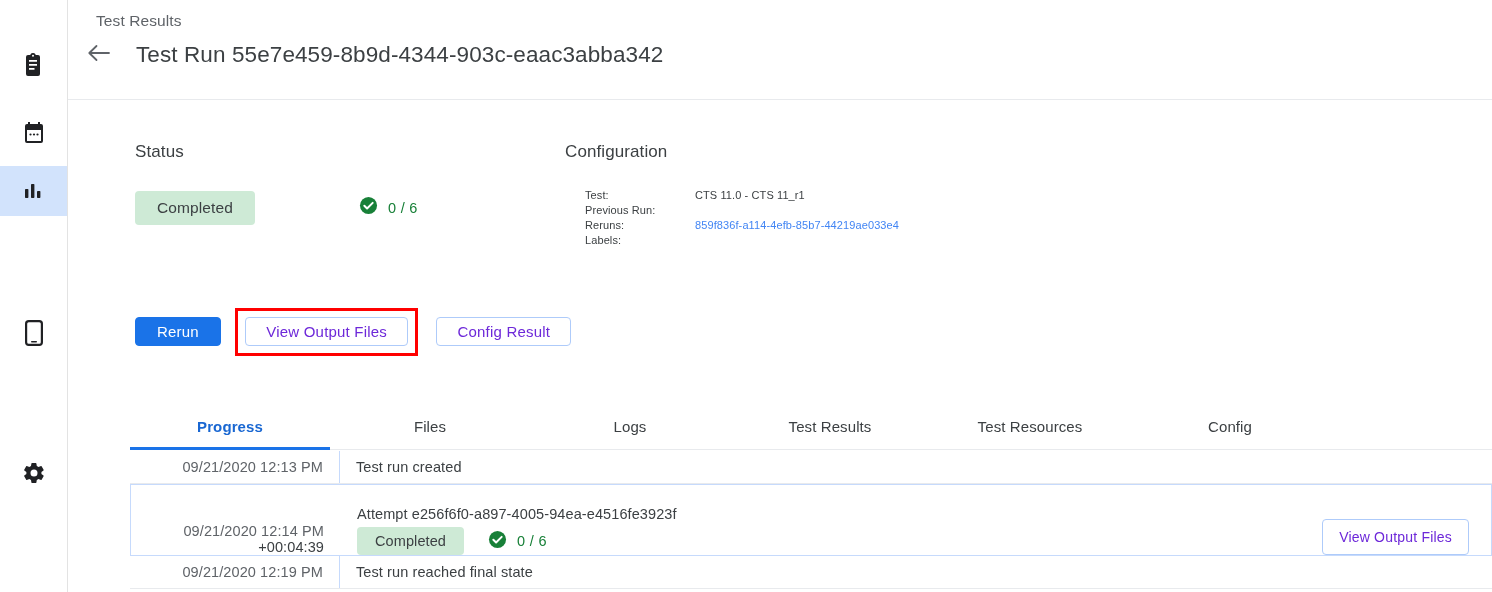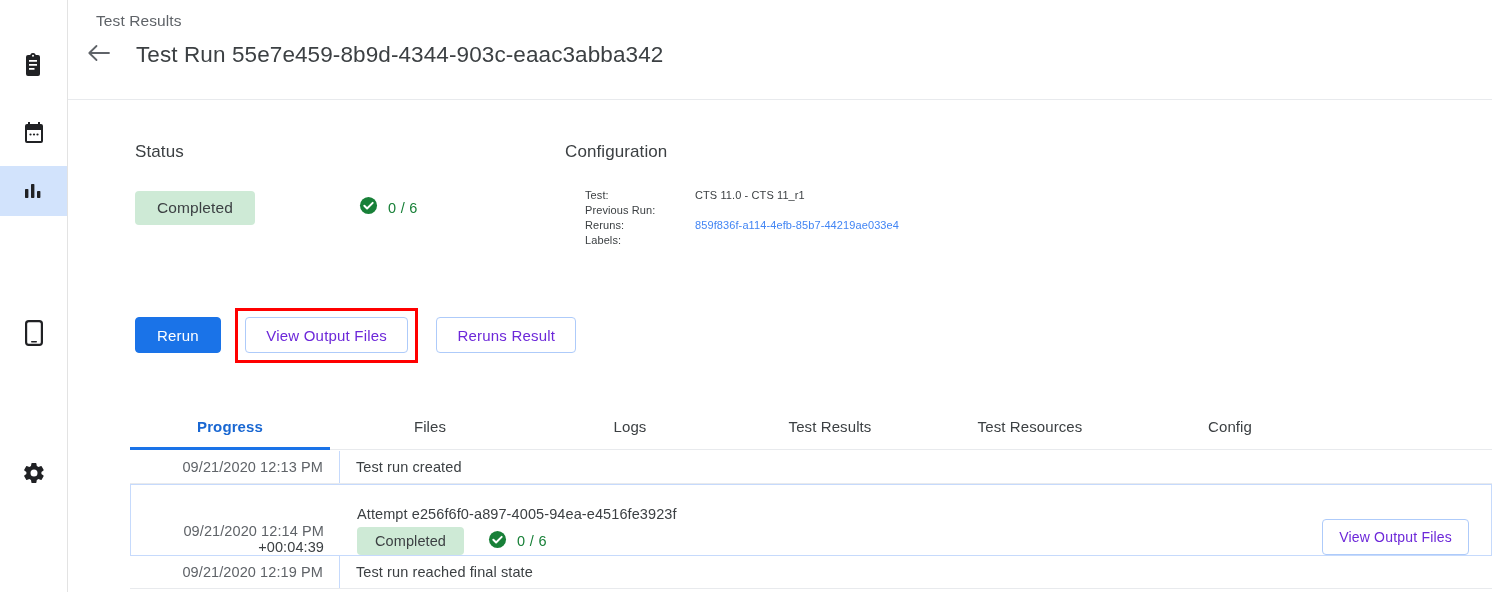--- a/index.html
+++ b/index.html
@@ -128,21 +128,21 @@
   .config-table td { padding: 0 0 3px 0; vertical-align: top; white-space: nowrap; }
   .config-table td.k { width: 110px; }
   .config-link { color: #4285f4; }
 
   
   .btn-row { position: absolute; left: 67px; top: 216px; }
   .btn {
     display: inline-flex;
     align-items: center;
     justify-content: center;
-    height: 36px;
+    height: 29px;
     border-radius: 4px;
     font-size: 15px;
     letter-spacing: 0.2px;
     cursor: pointer;
     vertical-align: top;
   }
   .btn-primary {
     background: #1a73e8;
     color: #ffffff;
     border: 1px solid #1a73e8;
@@ -361,21 +361,21 @@
           <td></td>
         </tr>
       </tbody>
     </table>
 
     <div class="btn-row">
       <div class="btn btn-primary">Rerun</div>
       <div class="hl-wrap">
         <div class="btn btn-outline">View Output Files</div>
       </div>
-      <div class="btn btn-outline" id="export-btn">Reruns Result</div>
+      <div class="btn btn-outline" id="export-btn">Config Result</div>
     </div>
 
     <div class="tabs">
       <div class="tab active" style="left:0px;width:200px">Progress</div>
       <div class="tab" style="left:200px;width:200px">Files</div>
       <div class="tab" style="left:400px;width:200px">Logs</div>
       <div class="tab" style="left:600px;width:200px">Test Results</div>
       <div class="tab" style="left:800px;width:200px">Test Resources</div>
       <div class="tab" style="left:1000px;width:200px">Config</div>
     </div>

